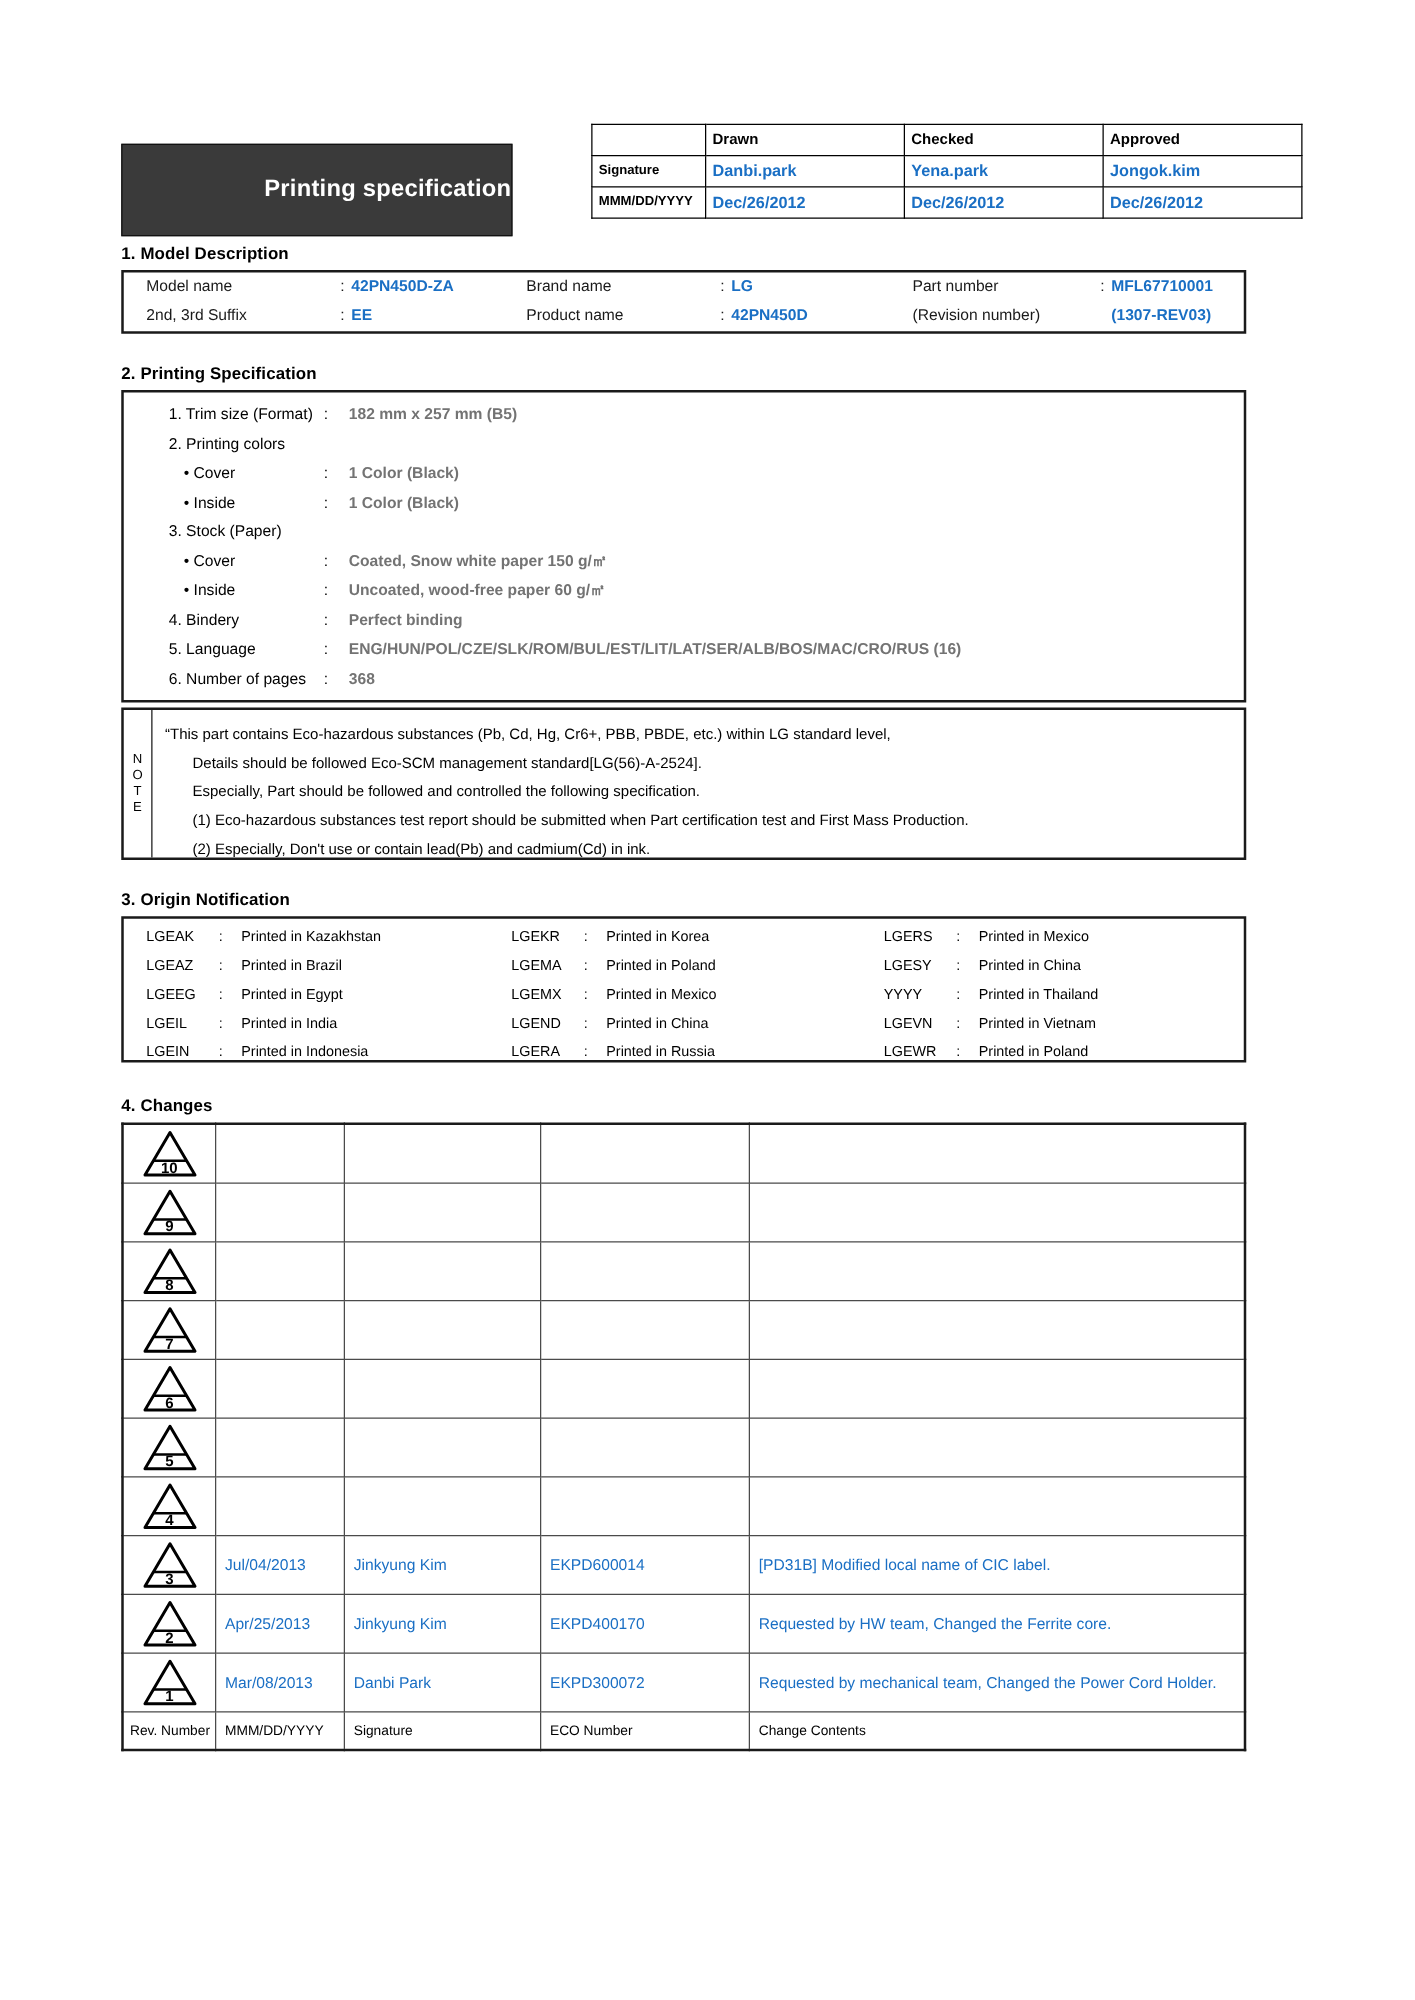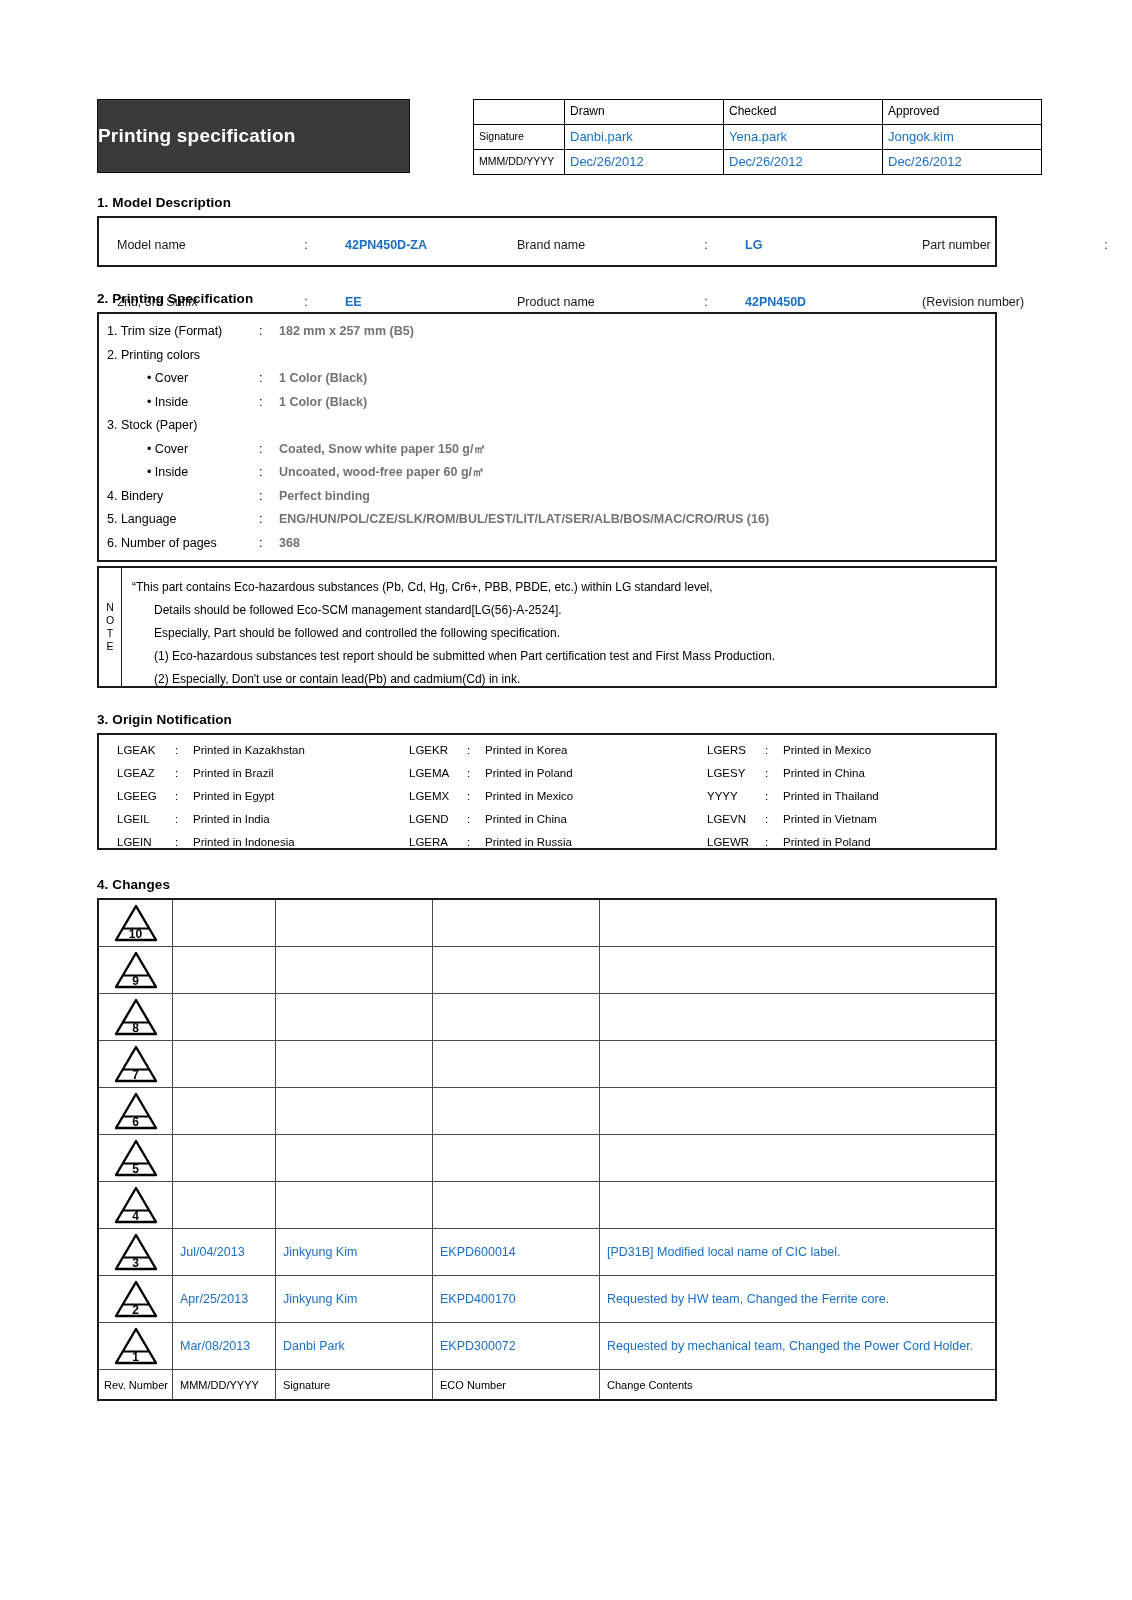--- a/index.html
+++ b/index.html
@@ -25,43 +25,44 @@
   
   .header-row {
     position: absolute;
     left: 97px;
     top: 99px;
     width: 900px;
     height: 76px;
   }
   .title-block {
     position: absolute;
-    left: 0; top: 0;
+    left: 0; top: 16px;
     width: 313px;
     height: 74px;
     background: #3a3a3a;
     border: 1px solid #111;
     box-sizing: border-box;
     display: flex;
     align-items: center;
-    justify-content: flex-start;
+    justify-content: flex-end;
   }
   .title-block .title-text {
     color: #ffffff;
     font-size: 19px;
     font-weight: bold;
     letter-spacing: 0.2px;
   }
   .approval-table {
     position: absolute;
     left: 376px;
     top: 0;
     width: 524px;
     border-collapse: collapse;
     table-layout: fixed;
+    font-weight: bold;
   }
   .approval-table td {
     border: 1px solid #000;
     height: 24px;
     padding: 0 5px;
     font-size: 12px;
     vertical-align: middle;
     line-height: 1.1;
   }
   .approval-table td.lbl-col { width: 80px; font-size: 10.5px; }
@@ -89,21 +90,21 @@
   }
   .model-box table {
     width: 100%;
     border-collapse: collapse;
     table-layout: fixed;
   }
   .model-box td {
     font-size: 12.5px;
     height: 23px;
     vertical-align: middle;
-    padding: 16px;
+    padding: 0;
     line-height: 1.1;
   }
   .lab { color: #1a1a1a; }
   .col-sep { width: 14px; text-align: center; color: #1a1a1a; }
   .val { color: #1a6fc4; font-weight: bold; margin-left: 32px; }
   .pad-l { padding-left: 18px !important; }
 
   
   .spec-box {
     position: absolute;
@@ -114,21 +115,21 @@
     border: 2px solid #1a1a1a;
     box-sizing: border-box;
   }
   .spec-row {
     position: relative;
     height: 23.5px;
     font-size: 12.5px;
     line-height: 23.5px;
     white-space: nowrap;
   }
-  .spec-row .k { position: absolute; left: 8px; }
+  .spec-row .k { position: absolute; left: 36px; }
   .spec-row .k.indent { left: 48px; }
   .spec-row .c { position: absolute; left: 160px; }
   .spec-row .v { position: absolute; left: 180px; color: #737373; font-weight: bold; }
   .spec-pad { padding-top: 6px; }
 
   
   .note-box {
     position: absolute;
     left: 97px;
     top: 566px;

